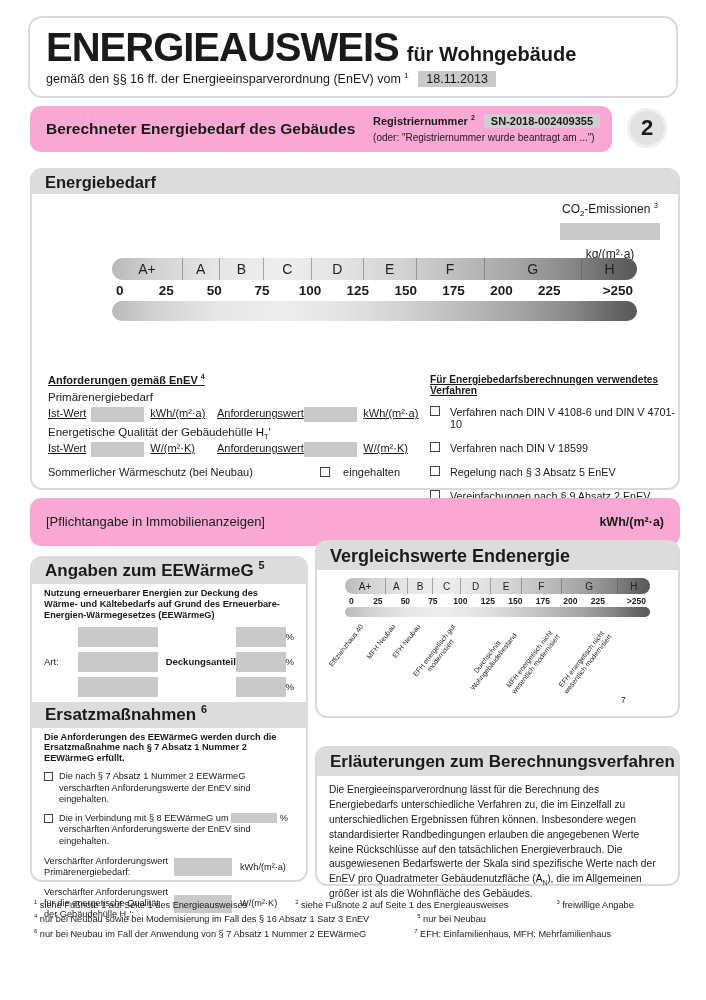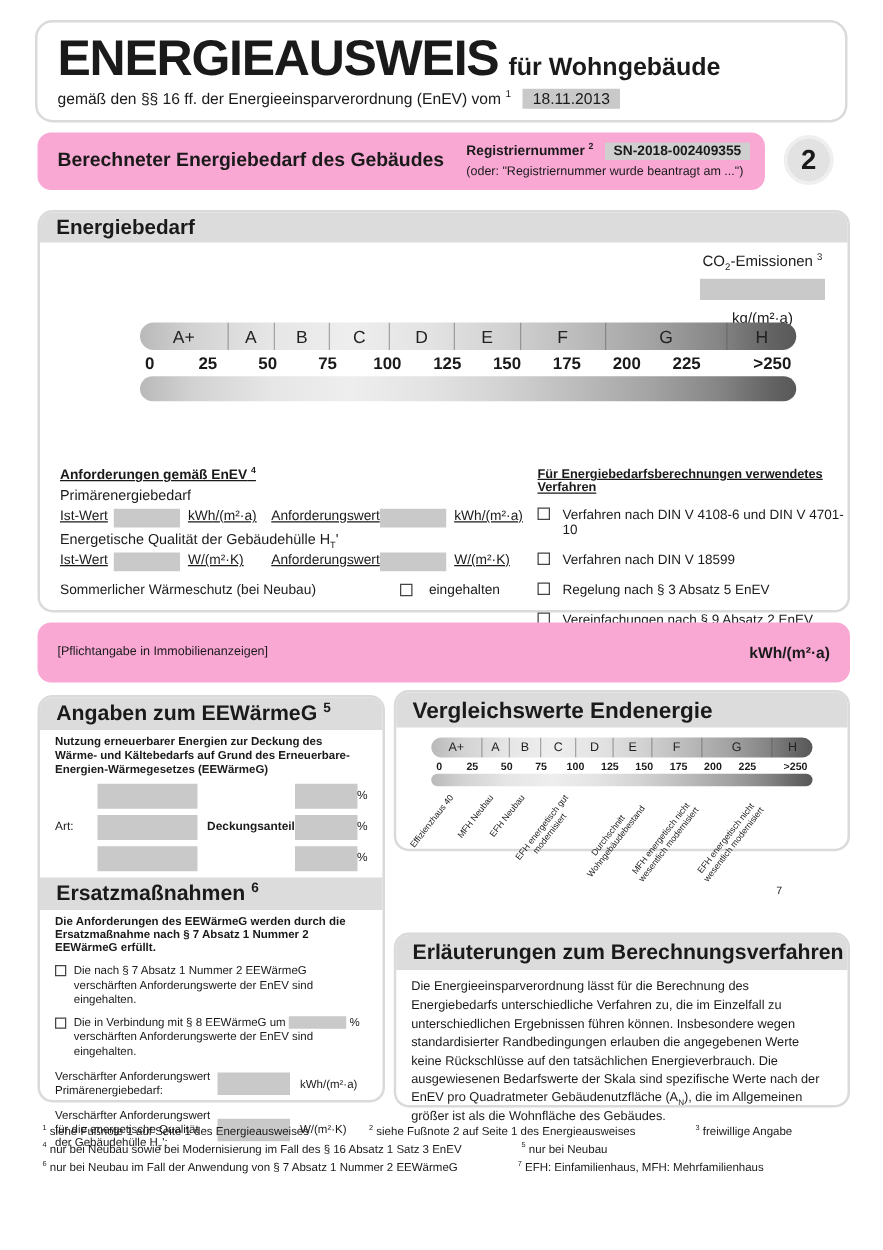--- a/index.html
+++ b/index.html
@@ -45,42 +45,42 @@
   .vrowL .w1{width:48px;}
   .vrowL .u{width:74px;padding-left:6px;box-sizing:border-box;}
   .vrowL .w2{width:94px;padding-left:6px;box-sizing:border-box;}
   .sommer{display:flex;align-items:center;margin-top:9px;width:352px;}
   .anfR{position:absolute;top:204px;left:398px;width:252px;}
   .anfRT{font-weight:bold;font-size:10.2px;text-decoration:underline;margin-bottom:10px;}
   .vopt{display:flex;align-items:flex-start;gap:10px;margin-bottom:12px;font-size:10.8px;}
   
   .endbar{top:498px;left:30px;width:650px;height:48px;display:flex;align-items:center;justify-content:space-between;padding:0 16px;}
   .endT{font-weight:bold;font-size:15px;line-height:1.25;}
-  .endS{font-size:10px;font-weight:normal;}
+  .endS{font-size:13px;font-weight:normal;}
   .endU{font-weight:bold;font-size:12.5px;}
   
   .lbox{top:556px;left:30px;width:278px;height:326px;}
   .lbox .strip{height:26px;line-height:26px;font-size:17px;border-radius:10px 10px 0 0;}
   .lbox .strip2{height:26px;line-height:26px;font-size:17px;background:#dcdcdc;font-weight:bold;padding-left:13px;margin-top:4px;}
   .intro{margin:4px 12px 0;font-weight:bold;font-size:9.2px;line-height:1.18;}
   .eerows{margin:6px 12px 0;}
   .eerow{display:flex;align-items:center;height:20px;margin-bottom:5px;font-size:9.5px;}
   .eerow .c1{width:34px;}
   .eerow .b1{width:80px;height:20px;}
   .eerow .c3{width:78px;padding-left:8px;box-sizing:border-box;font-weight:bold;}
   .eerow .b2{width:50px;height:20px;}
   .eerow .pc{width:12px;text-align:right;flex:1;}
   .cbrow{display:flex;align-items:flex-start;gap:6px;margin:7px 12px 0;font-size:9.2px;line-height:1.25;}
   .cbrow .cb{width:9px;height:9px;margin-top:1px;}
   .reqrow{display:flex;align-items:center;margin:9px 12px 0;font-size:9.2px;line-height:1.2;}
   .reqrow .lbl{width:128px;}
   .reqrow .gf{width:58px;height:18px;margin-left:2px;}
   .reqrow .un{margin-left:8px;}
   
-  .vbox{top:552px;left:315px;width:365px;height:129px;}
+  .vbox{top:540px;left:315px;width:365px;height:178px;}
   .vbox .strip{height:28px;line-height:28px;font-size:18px;border-radius:10px 10px 0 0;}
   .scaleS{margin:8px auto 0;width:305px;}
   .lrowS{display:flex;height:16px;border-radius:8px;overflow:hidden;}
   .lcellS{display:flex;align-items:center;justify-content:center;font-size:10px;color:#222;border-right:1px solid rgba(80,80,80,.45);box-sizing:border-box;}
   .lcellS:last-child{border-right:none;}
   .trowS{display:flex;height:13px;align-items:center;font-weight:bold;font-size:8.5px;}
   .bandS{height:10px;border-radius:5px;}
   .rlabels{position:relative;height:102px;margin:0 12px;}
   .rlabel{position:absolute;top:6px;transform-origin:0 0;transform:rotate(-52deg) translateX(-100%);font-size:7px;line-height:1.12;text-align:center;color:#222;}
   .nw{white-space:nowrap;}

